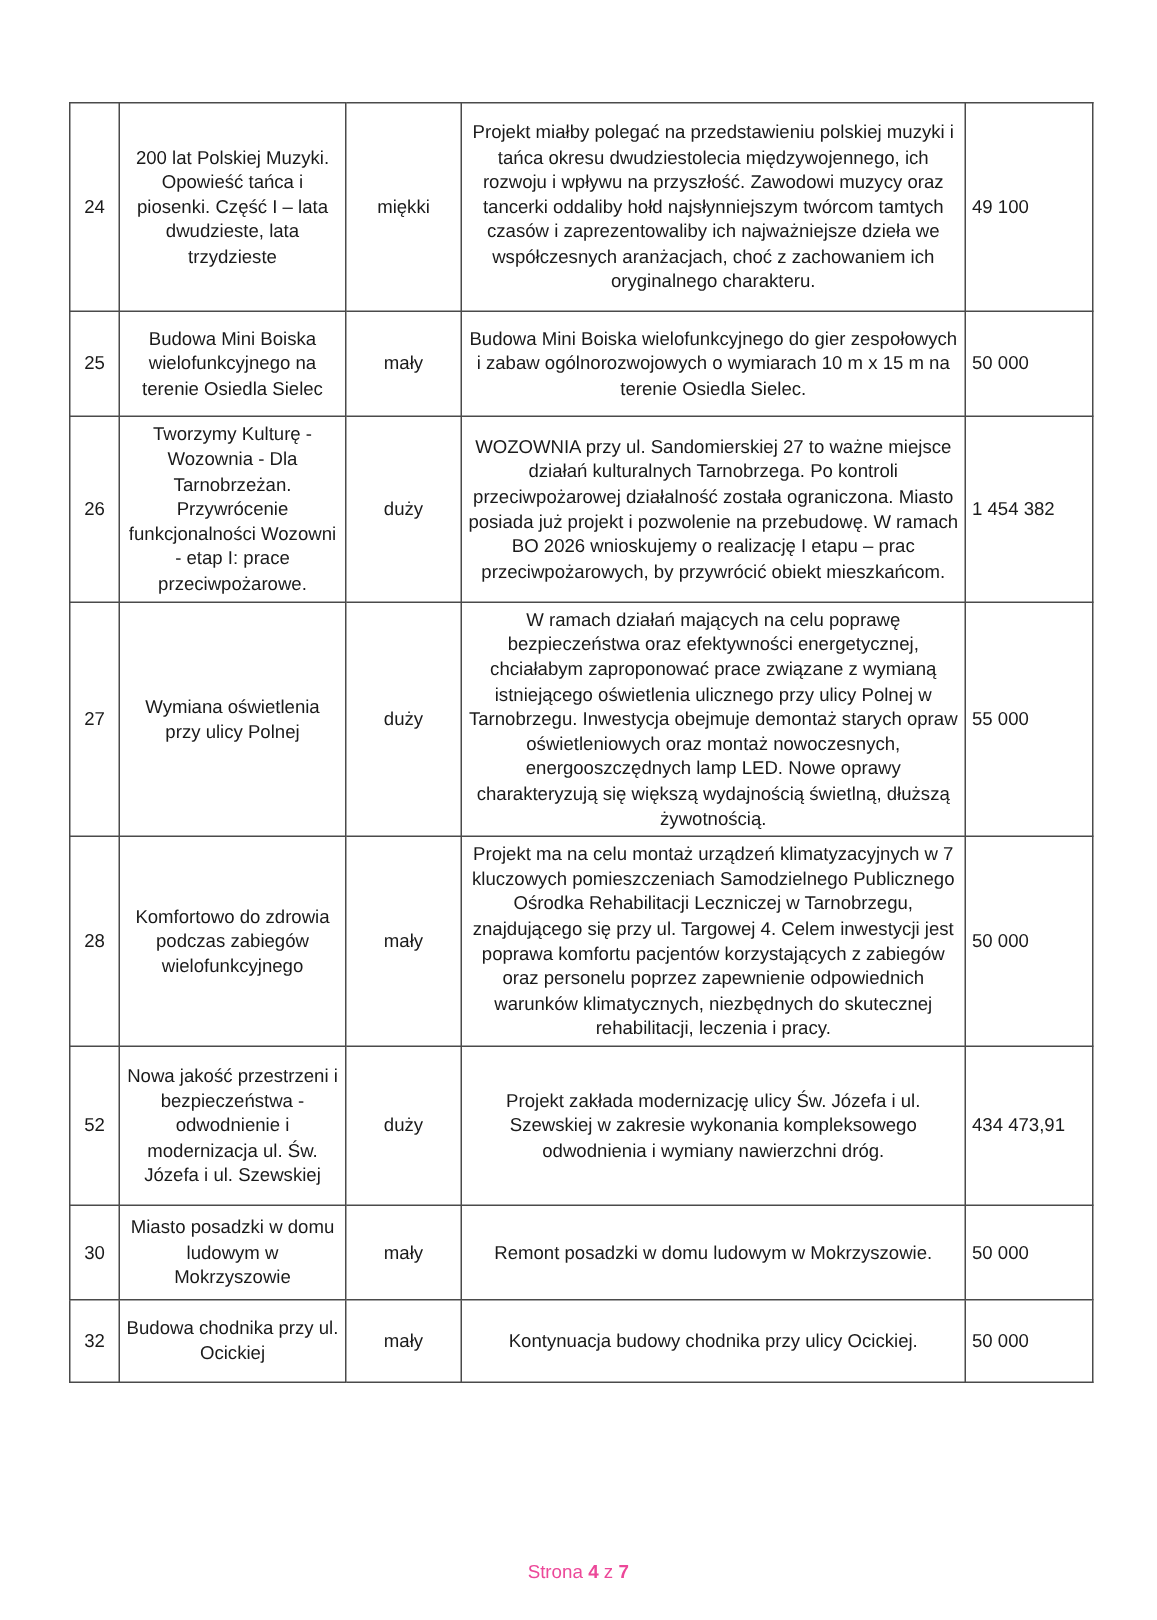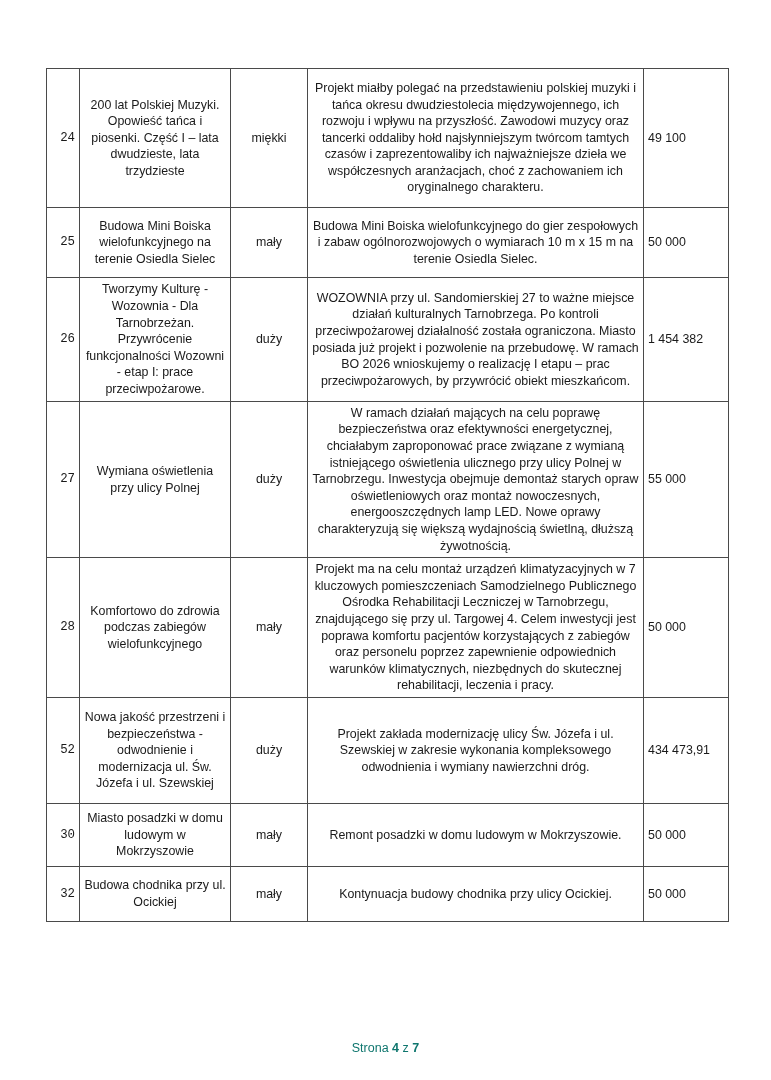--- a/index.html
+++ b/index.html
@@ -13,27 +13,27 @@
   }
   table.projects td {
     border: 1.3px solid #4a4a4a; padding: 0 4px; vertical-align: middle;
     overflow: hidden;
   }
   col.c-no { width: 33px; }
   col.c-name { width: 151px; }
   col.c-type { width: 77px; }
   col.c-desc { width: 336px; }
   col.c-cost { width: 85px; }
-  td.no { text-align: right; padding: 0; font-family: Liberation Mono, monospace; }
+  td.no { text-align: center; padding: 0; }
   td.type { text-align: center; border-radius: 14px; }
   td.cost { text-align: left; padding-right: 5px; }
   td.name, td.desc { text-align: center; }
   .footer {
     position: absolute; left: 0; width: 771px; top: 1041px; text-align: center;
-    font-size: 12.5px; color: #0f766e;
+    font-size: 12.5px; color: #ec4899;
   }
   .footer b { font-weight: bold; }
 </style>
 </head>
 <body>
 
 <div class="page">
   <table class="projects">
     <colgroup>
       <col class="c-no">

